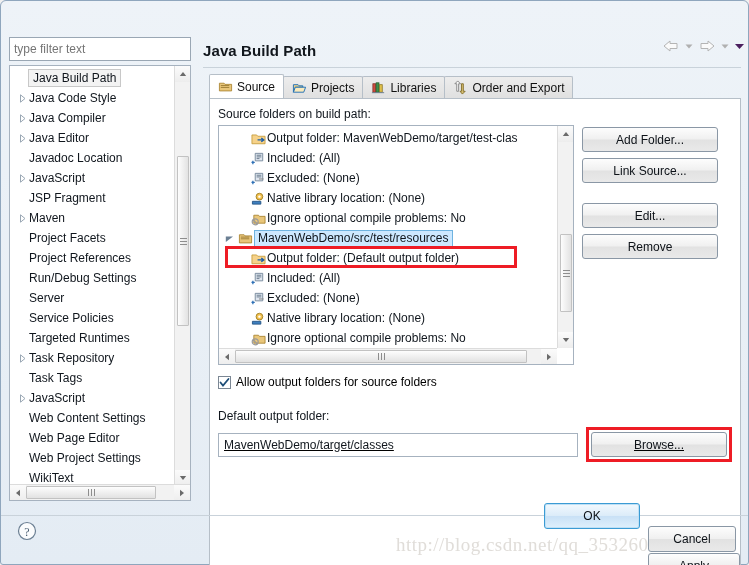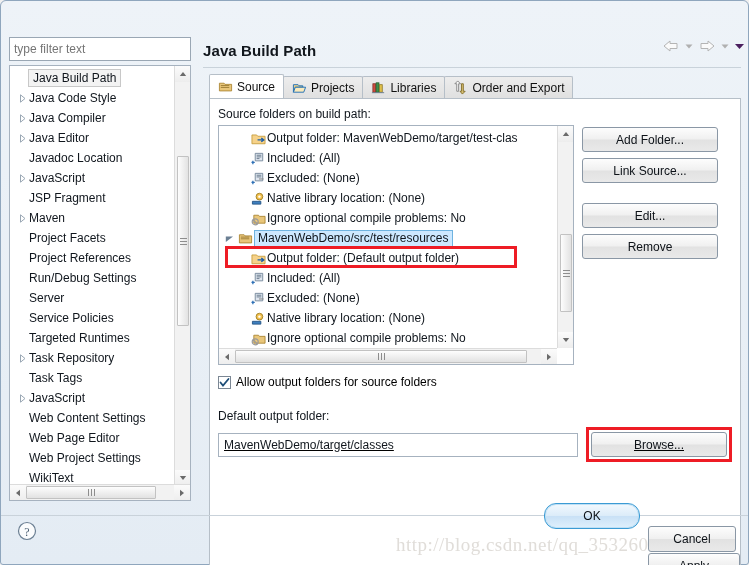--- a/index.html
+++ b/index.html
@@ -289,21 +289,21 @@
   .footer-sep {
     position: absolute; left: 0; right: 0; bottom: 48px;
     height: 1px; background: #c9d2da;
   }
   .footer {
     position: absolute; right: 12px; bottom: 12px;
     display: flex; gap: 8px;
   }
   .ok-btn {
     width: 96px; height: 26px;
-    border: 1px solid #3b9bd4; border-radius: 12px;
+    border: 1px solid #3b9bd4; border-radius: 3px;
     background: linear-gradient(180deg, #f2f9fe 0%, #dcecf9 48%, #c9e1f6 52%, #dff0fc 100%);
     font-size: 12px; color: #0d1218;
     display: flex; align-items: center; justify-content: center;
     box-shadow: 0 0 0 1px #bfe0f5 inset;
   }
   .cancel-btn {
     width: 88px; height: 26px;
     border: 1px solid #8a97a5; border-radius: 3px;
     background: linear-gradient(180deg, #fdfdfd 0%, #f0f0f0 48%, #e2e2e2 52%, #e9e9e9 100%);
     font-size: 12px; color: #0d1218;

